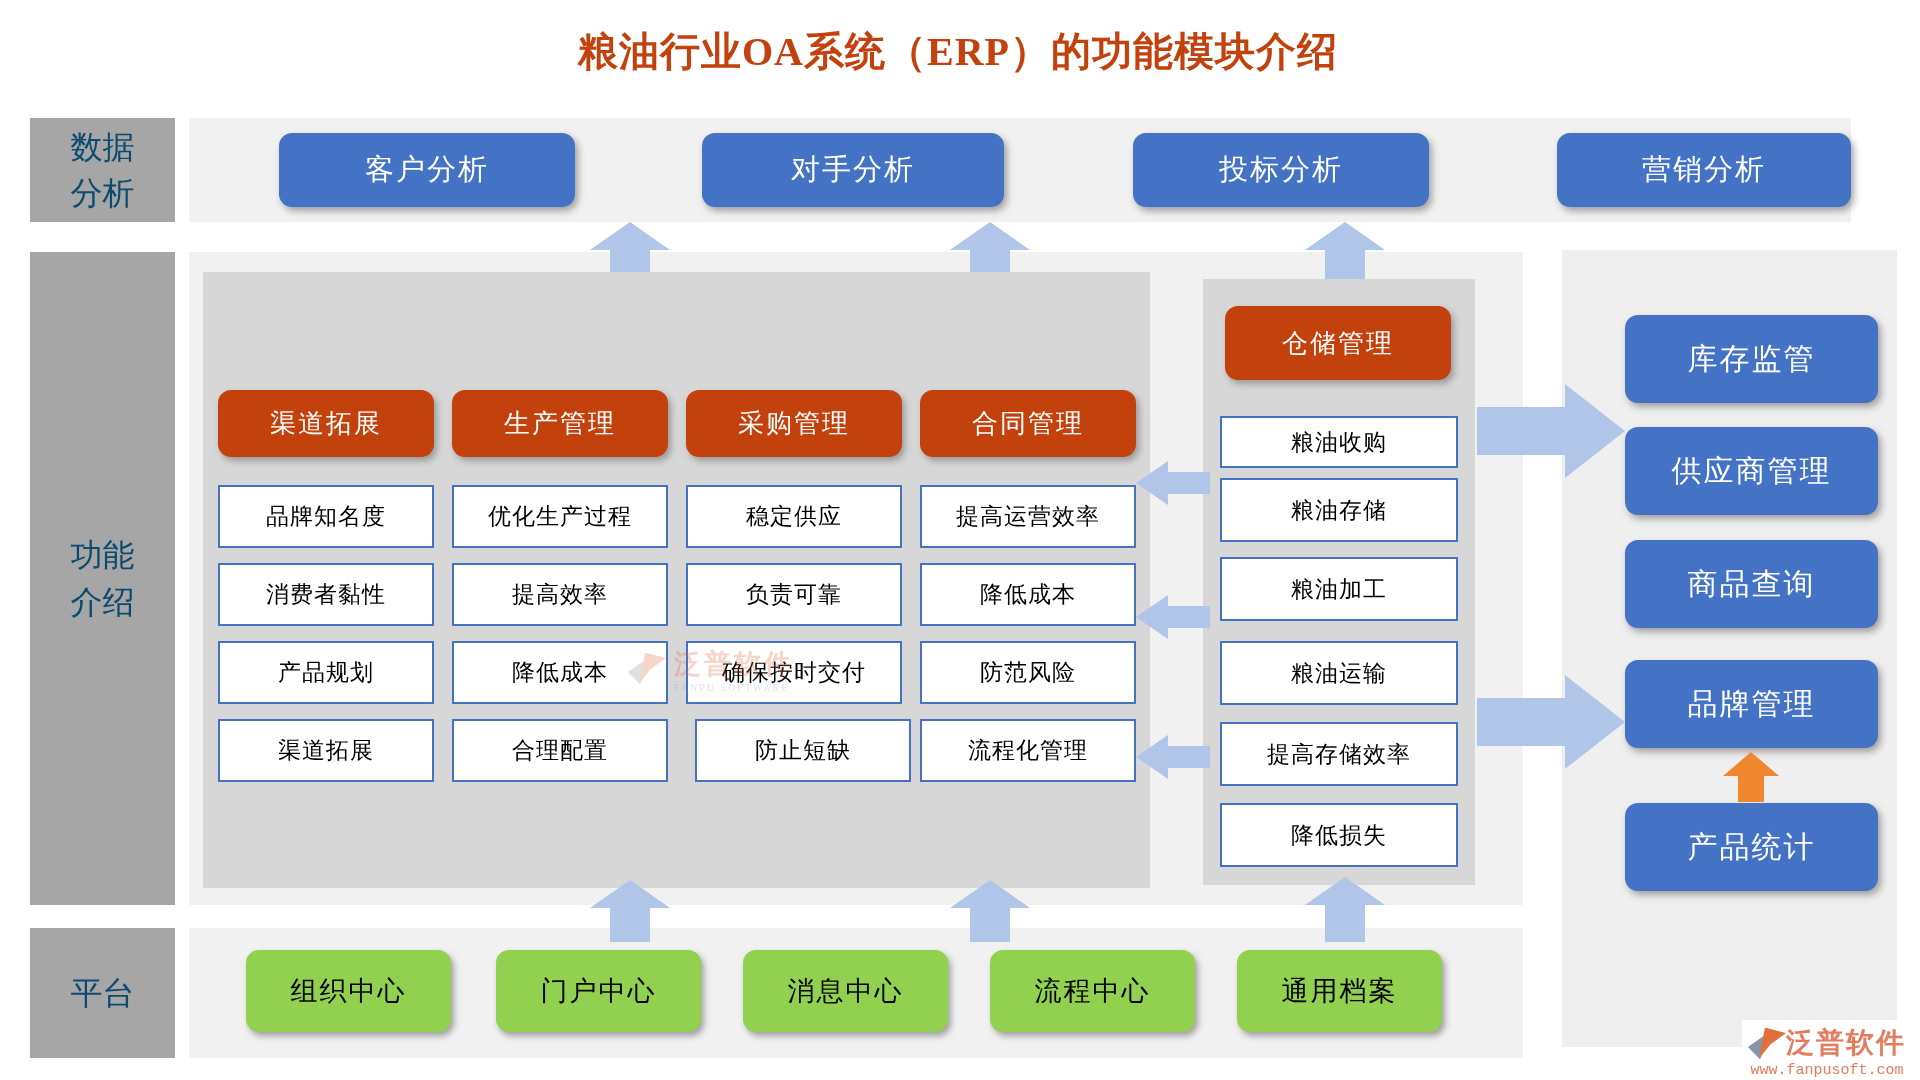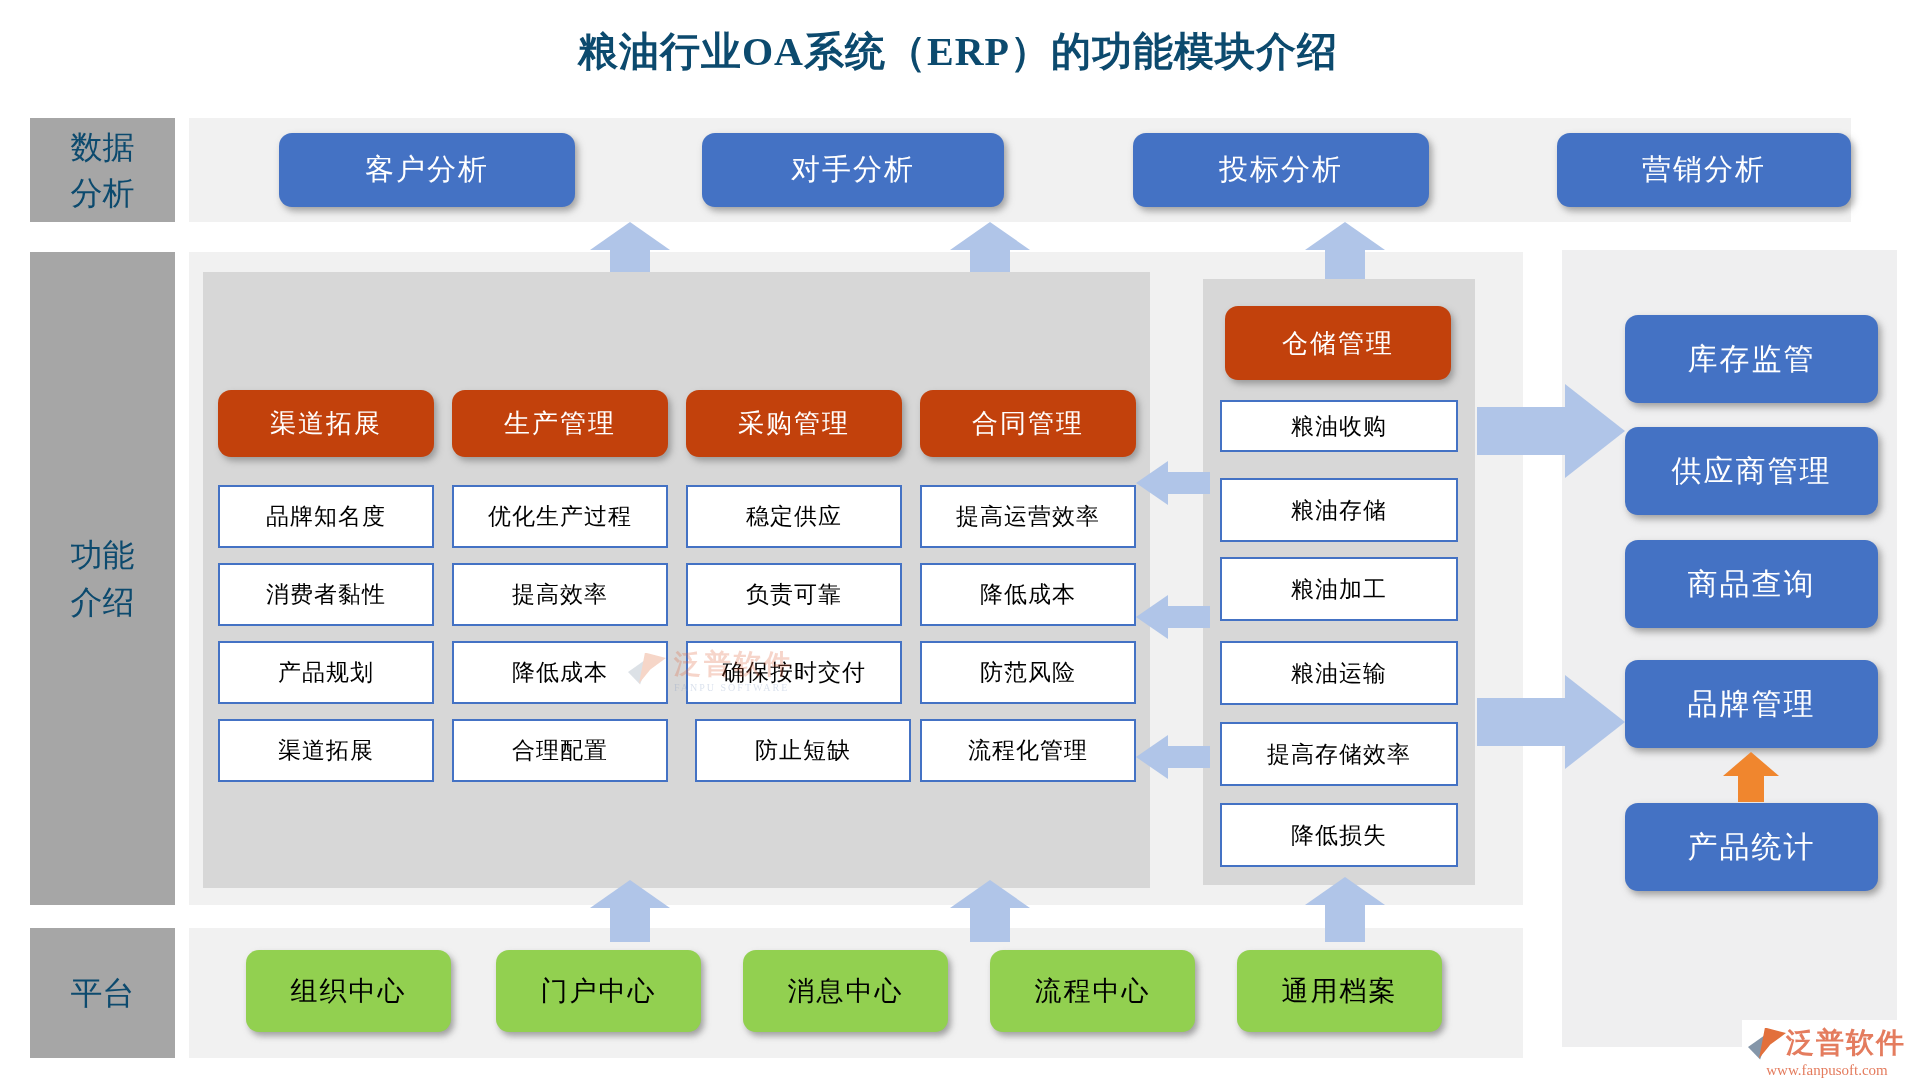--- a/index.html
+++ b/index.html
@@ -1,19 +1,19 @@
 <!DOCTYPE html>
 <html><head>
 <meta charset="utf-8">
 <style>
   html,body{margin:0;padding:0;background:#fff;}
   .canvas{position:relative;width:1920px;height:1080px;background:#fff;overflow:hidden;
           font-family:"Liberation Serif","DejaVu Serif",serif;}
   .title{position:absolute;left:0;top:24px;width:1916px;text-align:center;
-         font-size:40px;font-weight:bold;color:#0c4a6e;letter-spacing:1px;}
+         font-size:40px;font-weight:bold;color:#c2410c;letter-spacing:1px;}
   .band{position:absolute;background:#F1F1F1;}
   .panel{position:absolute;background:#D7D7D7;}
   .side{position:absolute;background:#A6A6A6;color:#0c4a6e;display:flex;align-items:center;
         justify-content:center;text-align:center;font-size:32px;line-height:1.45;}
   .side .inner{width:72px;}
   .side .inner.wide{width:160px;}
   .bluebtn{position:absolute;background:#4472C4;color:#fff;border-radius:13px;
            display:flex;align-items:center;justify-content:center;font-size:29px;
            box-shadow:3px 4px 7px rgba(95,95,95,.55);letter-spacing:2px;}
   .hdr{position:absolute;background:#c2410c;color:#fff;border-radius:13px;
@@ -49,21 +49,21 @@
   .mark .m2{position:absolute;left:11px;top:0;width:27px;height:31px;background:#E2703C;
             clip-path:polygon(0 100%,22% 0,100% 18%,42% 55%);}
   .center-wm{position:absolute;left:628px;top:646px;display:flex;align-items:center;gap:8px;
              opacity:.28;}
   .center-wm .cjk{font-size:27px;font-weight:bold;color:#E06A45;letter-spacing:3px;}
   .center-wm .en{font-size:10px;color:#7D96C0;letter-spacing:2px;}
   .corner-logo{position:absolute;left:1742px;top:1020px;background:#fff;padding:4px 6px;}
   .corner-row{display:flex;align-items:center;gap:4px;}
   .corner-row .cjk{font-size:28px;font-weight:bold;color:#E47C5E;letter-spacing:2px;}
   .corner-url{font-size:15px;color:#E47C5E;text-align:center;margin-top:0px;
-              font-family:Liberation Serif, serif;}
+              font-family:Liberation Mono, monospace;}
 </style>
 </head>
 <body>
 
 <div class="canvas">
 
   <div class="title">粮油行业OA系统（ERP）的功能模块介绍</div>
 
   <div class="band" style="left:189px;top:118px;width:1662px;height:104px;"></div>
   <div class="band" style="left:189px;top:252px;width:1334px;height:653px;"></div>
@@ -105,21 +105,21 @@
   <div class="cell" style="left:686px;top:641px;width:216px;height:63px;">确保按时交付</div>
   <div class="cell" style="left:686px;top:719px;width:216px;height:63px;margin-left:9px;">防止短缺</div>
 
   <div class="hdr" style="left:920px;top:390px;width:216px;height:67px;">合同管理</div>
   <div class="cell" style="left:920px;top:485px;width:216px;height:63px;">提高运营效率</div>
   <div class="cell" style="left:920px;top:563px;width:216px;height:63px;">降低成本</div>
   <div class="cell" style="left:920px;top:719px;width:216px;height:63px;">流程化管理</div>
   <div class="cell" style="left:920px;top:641px;width:216px;height:63px;">防范风险</div>
 
   <div class="hdr" style="left:1225px;top:306px;width:226px;height:74px;">仓储管理</div>
-  <div class="cell" style="left:1220px;top:400px;width:238px;height:52px;">粮油收购</div>
+  <div class="cell" style="left:1220px;top:416px;width:238px;height:52px;">粮油收购</div>
   <div class="cell" style="left:1220px;top:478px;width:238px;height:64px;">粮油存储</div>
   <div class="cell" style="left:1220px;top:557px;width:238px;height:64px;">粮油加工</div>
   <div class="cell" style="left:1220px;top:641px;width:238px;height:64px;">粮油运输</div>
   <div class="cell" style="left:1220px;top:722px;width:238px;height:64px;">提高存储效率</div>
   <div class="cell" style="left:1220px;top:803px;width:238px;height:64px;">降低损失</div>
 
   <div class="bluebtn bigbtn" style="left:1625px;top:315px;width:253px;height:88px;">库存监管</div>
   <div class="bluebtn bigbtn" style="left:1625px;top:427px;width:253px;height:88px;">供应商管理</div>
   <div class="bluebtn bigbtn" style="left:1625px;top:540px;width:253px;height:88px;">商品查询</div>
   <div class="bluebtn bigbtn" style="left:1625px;top:660px;width:253px;height:88px;">品牌管理</div>

